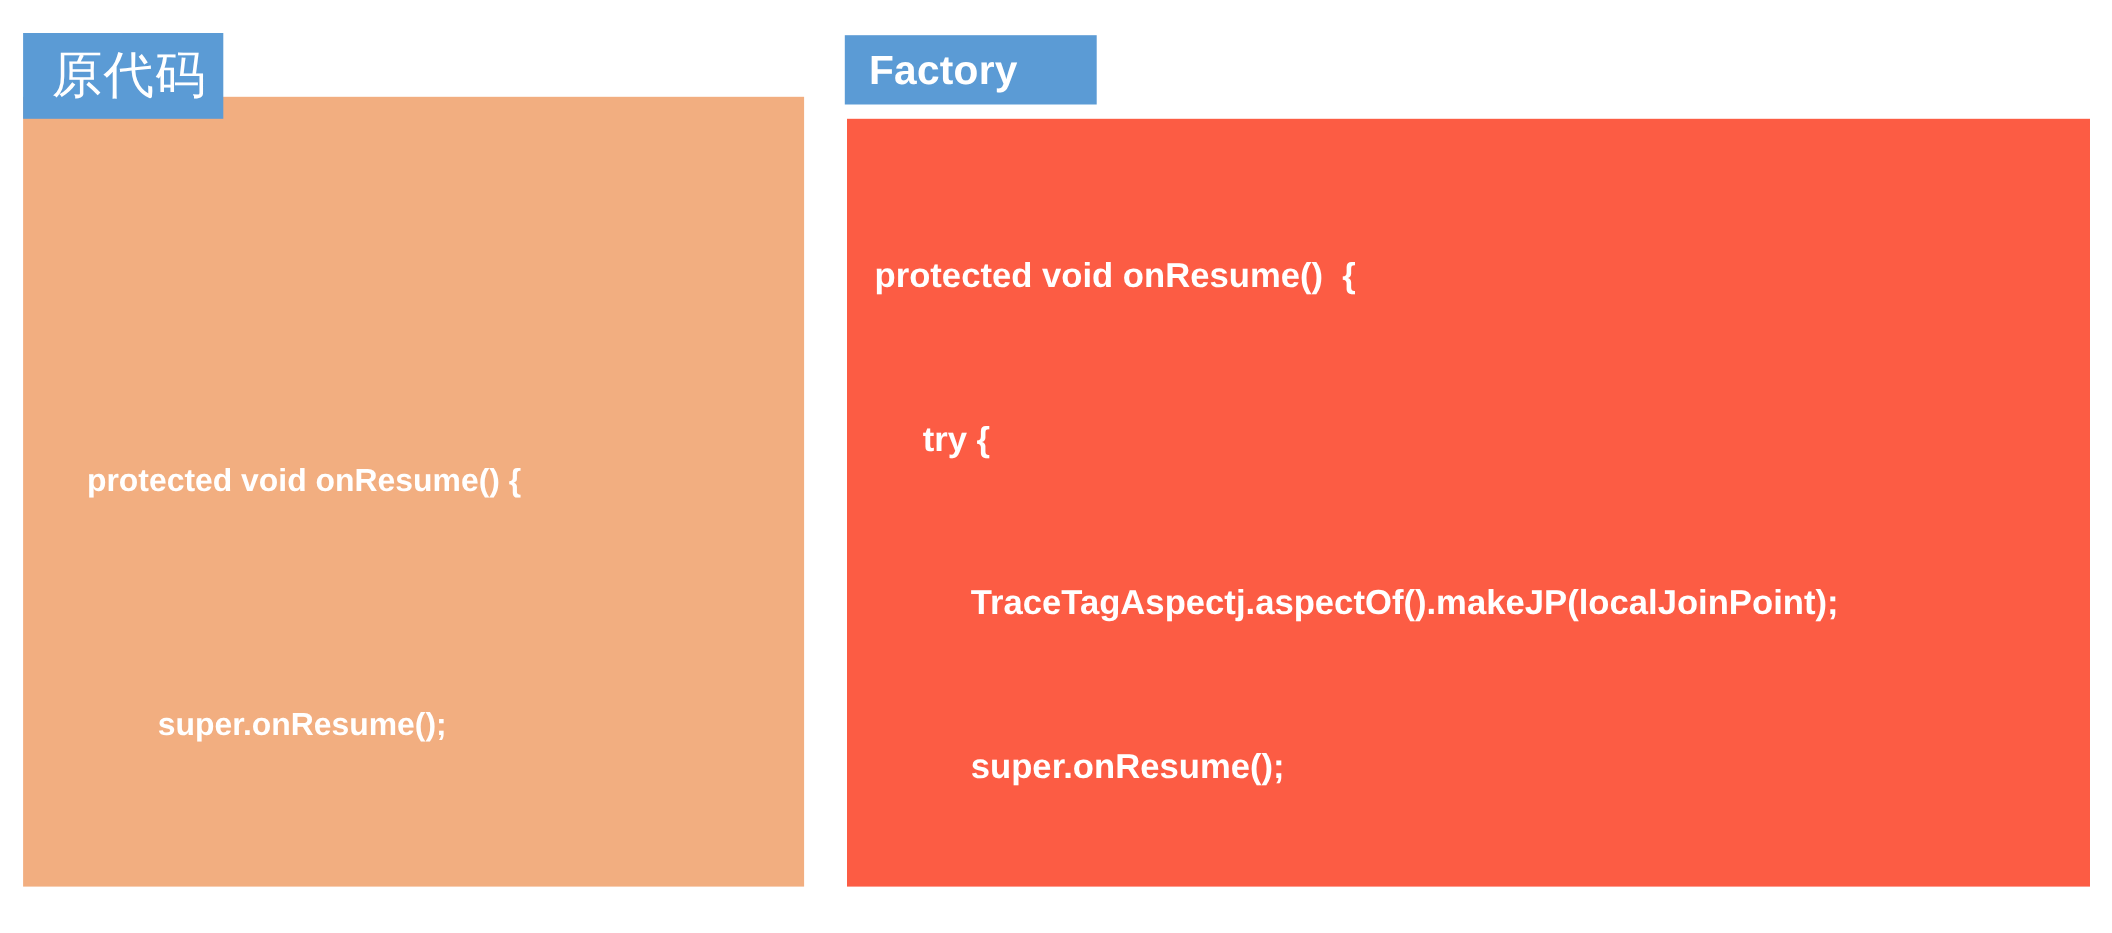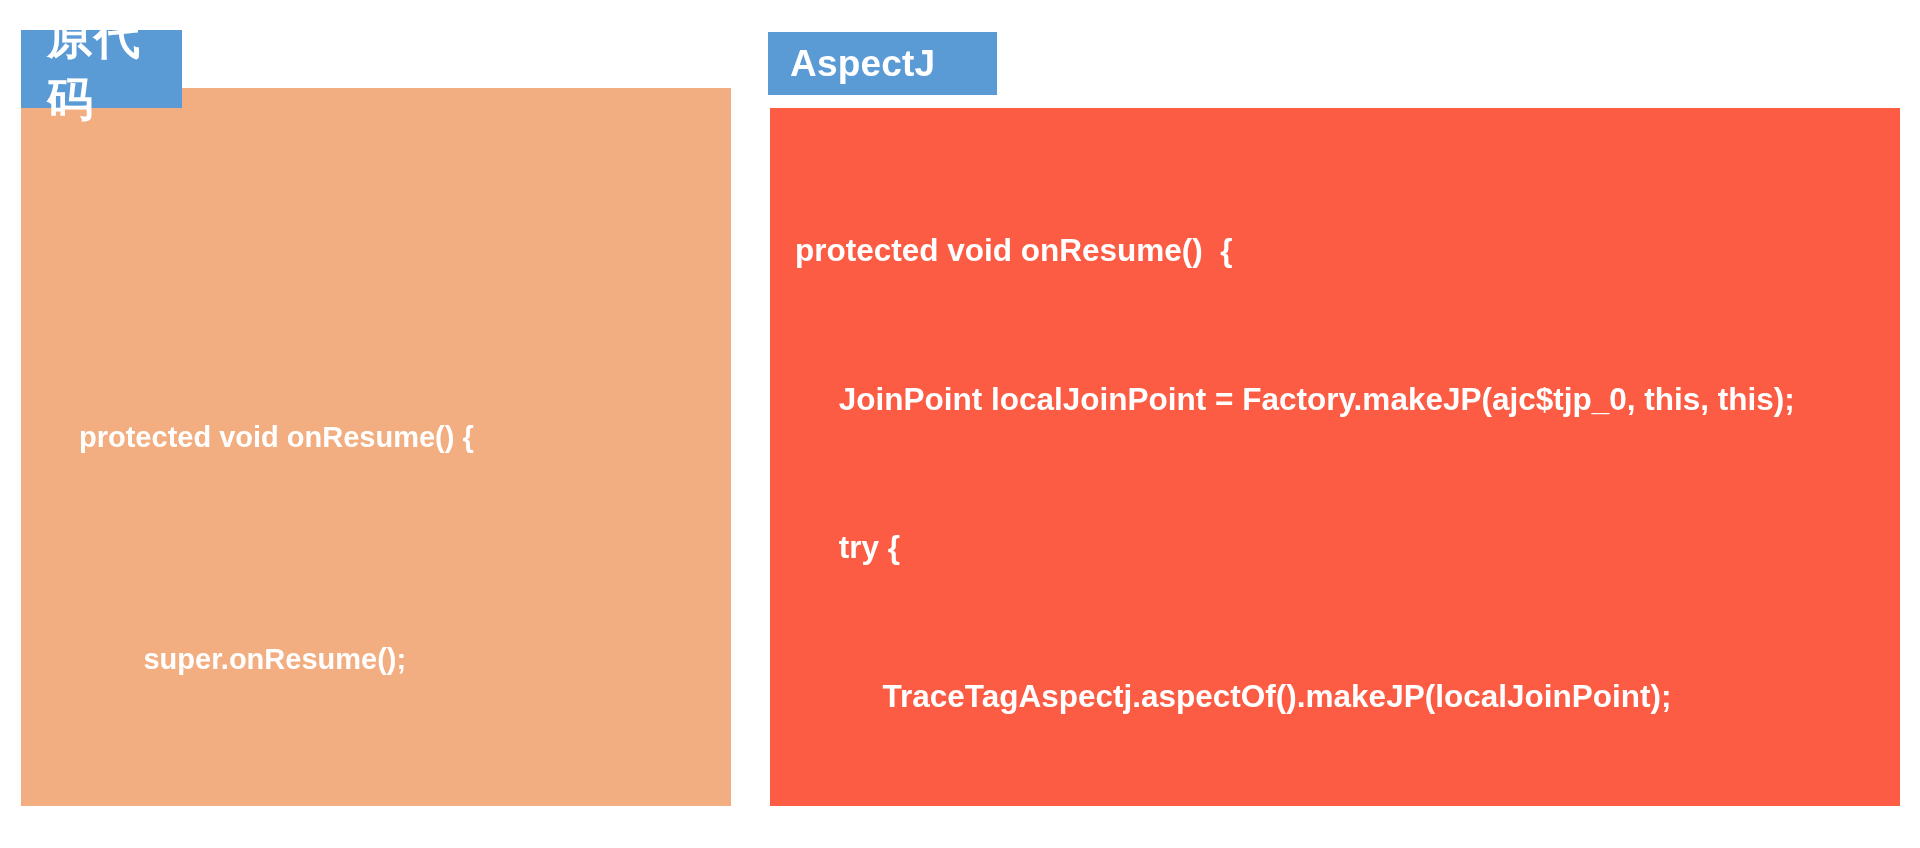--- a/index.html
+++ b/index.html
@@ -49,25 +49,25 @@
     color: #ffffff;
     display: flex;
     align-items: center;
     box-sizing: border-box;
     z-index: 5;
   }
 
   .badge-original {
     left: 21px;
     top: 30px;
-    width: 161px;
+    width: 182px;
     height: 78px;
     padding-left: 26px;
     font-size: 46px;
-    font-weight: 700;
+    font-weight: 400;
     letter-spacing: 1px;
   }
 
   .badge-aspectj {
     left: 768px;
     top: 32px;
     width: 229px;
     height: 63px;
     padding-left: 22px;
     font-size: 37px;
@@ -120,26 +120,25 @@
   <div class="code-original">
     <span class="code-line">protected void onResume() {</span>
     <span class="code-line">        super.onResume();</span>
     <span class="code-line">        Log.i(TAG, "[onResume]");</span>
     
   </div>
 
   <div class="panel panel-aspectj"></div>
 
   <div class="badge badge-aspectj">
-    <span>AspectJ</span>
+    <span>Factory</span>
   </div>
 
   <div class="code-aspectj">
     <span class="code-line">protected void onResume()  {</span>
-    <span class="code-line">     JoinPoint localJoinPoint = Factory.makeJP(ajc$tjp_0, this, this);</span>
     <span class="code-line">     try {</span>
     <span class="code-line">          TraceTagAspectj.aspectOf().makeJP(localJoinPoint);</span>
     <span class="code-line">          super.onResume();</span>
     
     
     
     
     
     
     

